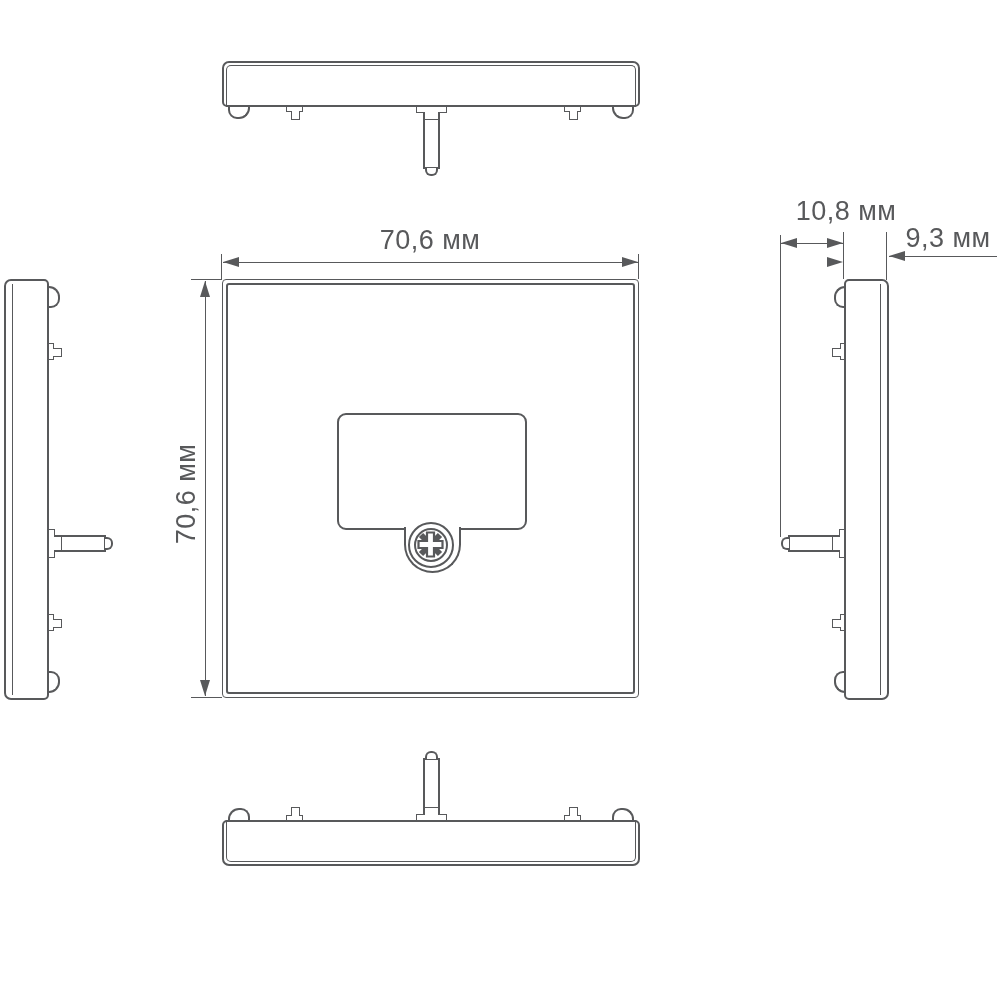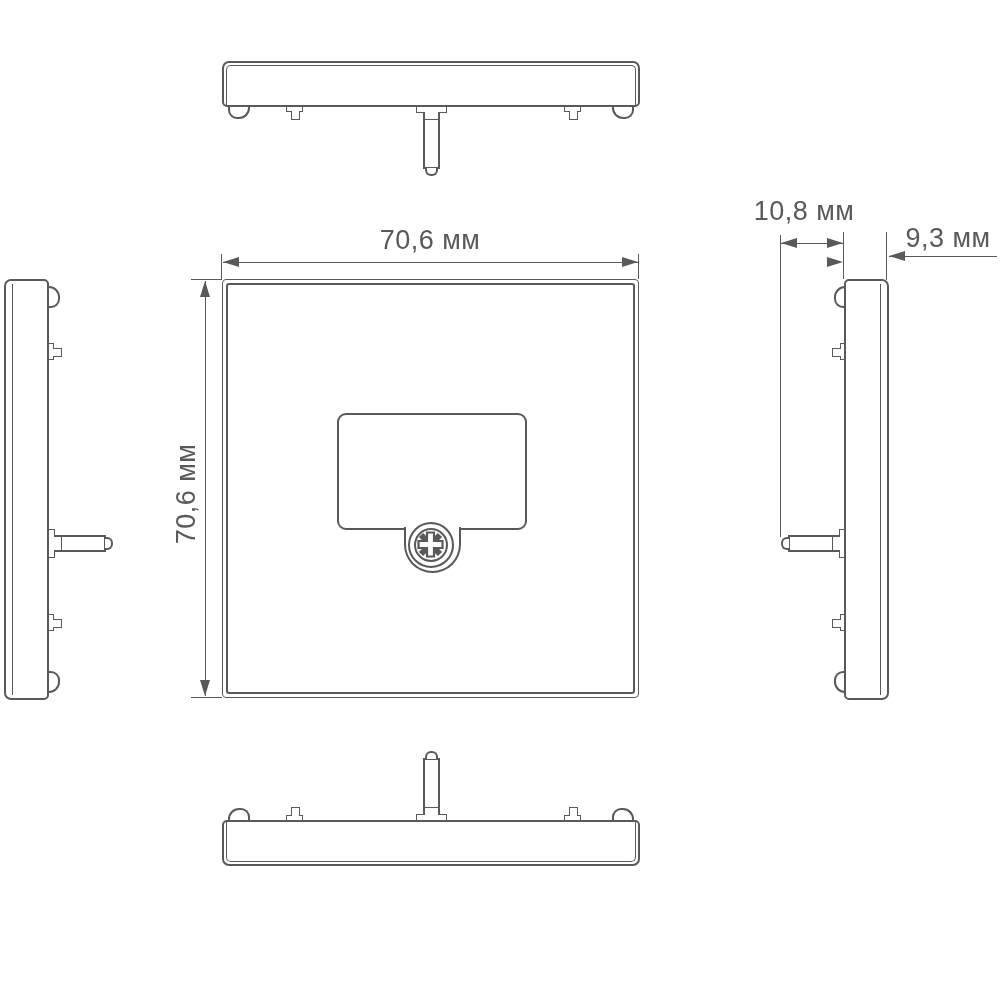--- a/index.html
+++ b/index.html
@@ -138,21 +138,21 @@
     <div class="arr arr-d" style="left:200px;top:680px;"></div>
     <div class="dim-label rot90" style="left:126px;top:480px;width:120px;">70,6 мм</div>
   </div>
 
   <div>
     <div class="vline" style="left:780px;top:235px;height:302px;"></div>
     <div class="vline" style="left:843px;top:232px;height:47px;"></div>
     <div class="hline" style="left:781px;top:243px;width:62px;"></div>
     <div class="arr arr-l" style="left:781px;top:238px;"></div>
     <div class="arr arr-r" style="left:827px;top:238px;"></div>
-    <div class="dim-label" style="left:744px;top:197px;width:120px;">10,8 мм</div>
+    <div class="dim-label" style="left:786px;top:197px;width:120px;">10,8 мм</div>
   </div>
 
   <div>
     <div class="vline" style="left:886px;top:232px;height:48px;"></div>
     <div class="hline" style="left:889px;top:256px;width:108px;"></div>
     <div class="arr arr-l" style="left:889px;top:251px;"></div>
     <div class="arr arr-r" style="left:827px;top:257px;"></div>
     <div class="dim-label" style="left:898px;top:224px;width:100px;">9,3 мм</div>
   </div>
 

